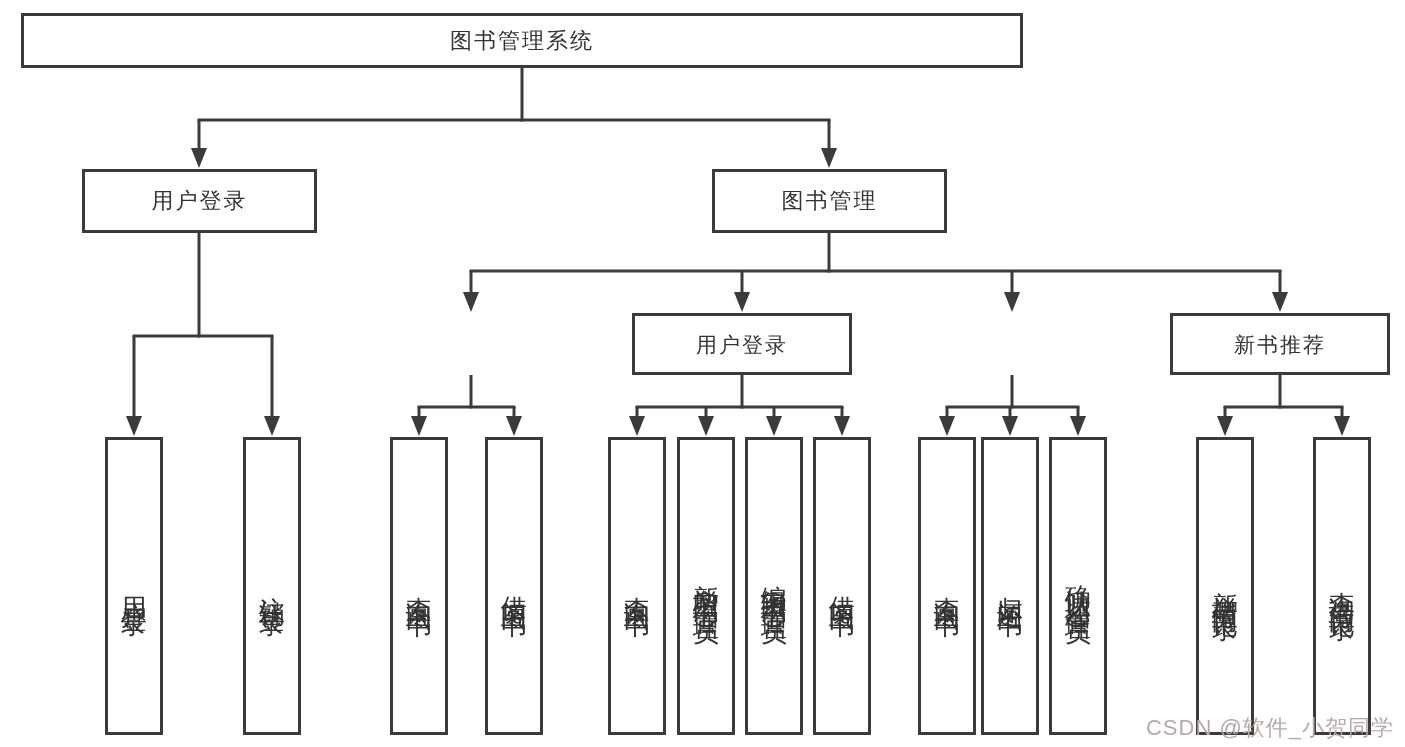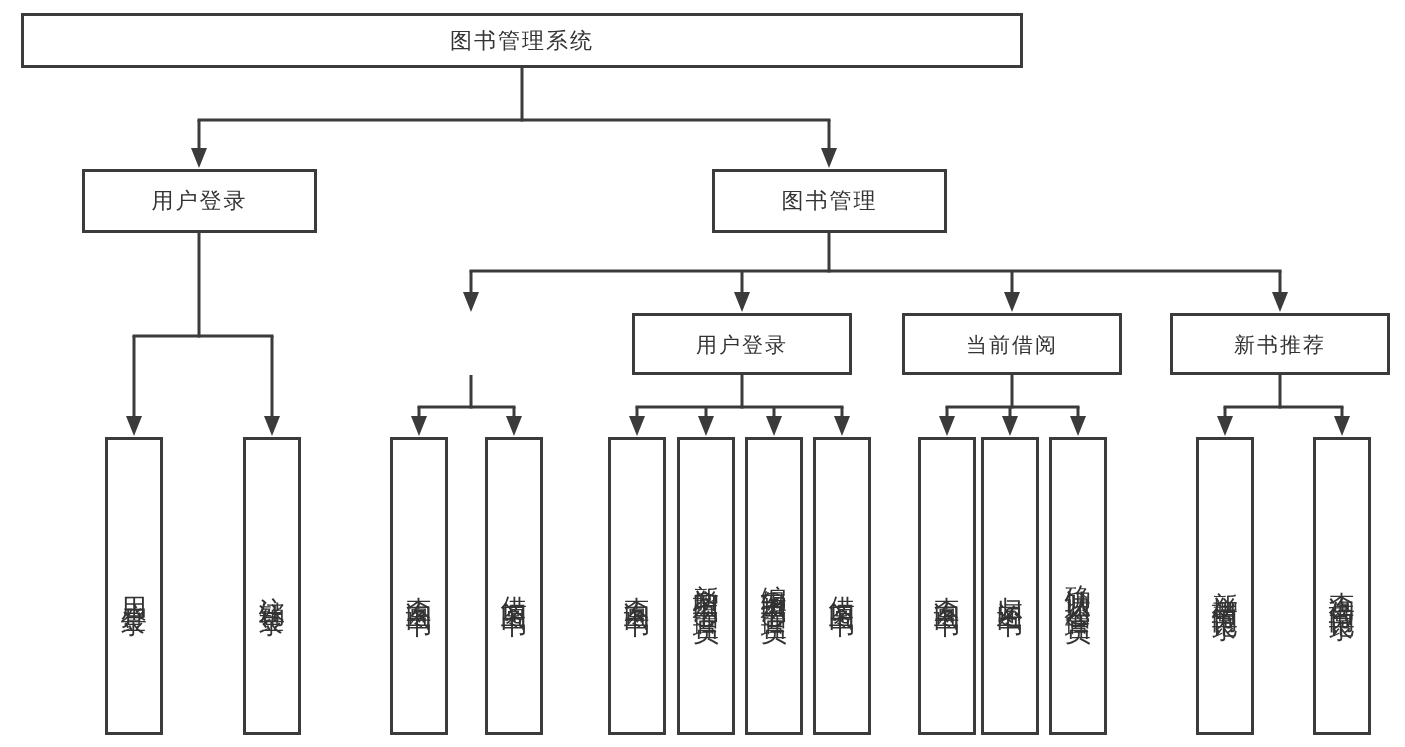--- a/index.html
+++ b/index.html
@@ -137,23 +137,20 @@
   <div class="box lv2" style="left:82px;top:169px;width:235px;height:64px">
     <span class="hlabel">用户登录</span>
   </div>
   <div class="box lv2" style="left:712px;top:169px;width:235px;height:64px">
     <span class="hlabel">图书管理</span>
   </div>
 
   <div class="box lv3" style="left:632px;top:313px;width:220px;height:62px">
     <span class="hlabel">用户登录</span>
   </div>
-  <div class="box lv3" style="left:902px;top:313px;width:220px;height:62px">
-    <span class="hlabel">当前借阅</span>
-  </div>
   <div class="box lv3" style="left:1170px;top:313px;width:220px;height:62px">
     <span class="hlabel">新书推荐</span>
   </div>
 
   <div class="box leaf" style="left:105px;top:437px;width:58px;height:298px">
     <span class="vlabel">用户登录</span>
   </div>
   <div class="box leaf" style="left:243px;top:437px;width:58px;height:298px">
     <span class="vlabel">注销登录</span>
   </div>
@@ -188,14 +185,15 @@
     <span class="vlabel">确认归还（管理员）</span>
   </div>
 
   <div class="box leaf" style="left:1196px;top:437px;width:58px;height:298px">
     <span class="vlabel">新增借阅记录</span>
   </div>
   <div class="box leaf" style="left:1313px;top:437px;width:58px;height:298px">
     <span class="vlabel">查询借阅记录</span>
   </div>
 
+  <div class="watermark">CSDN @软件_小贺同学</div>
 
 </div>
 
 </body></html>

